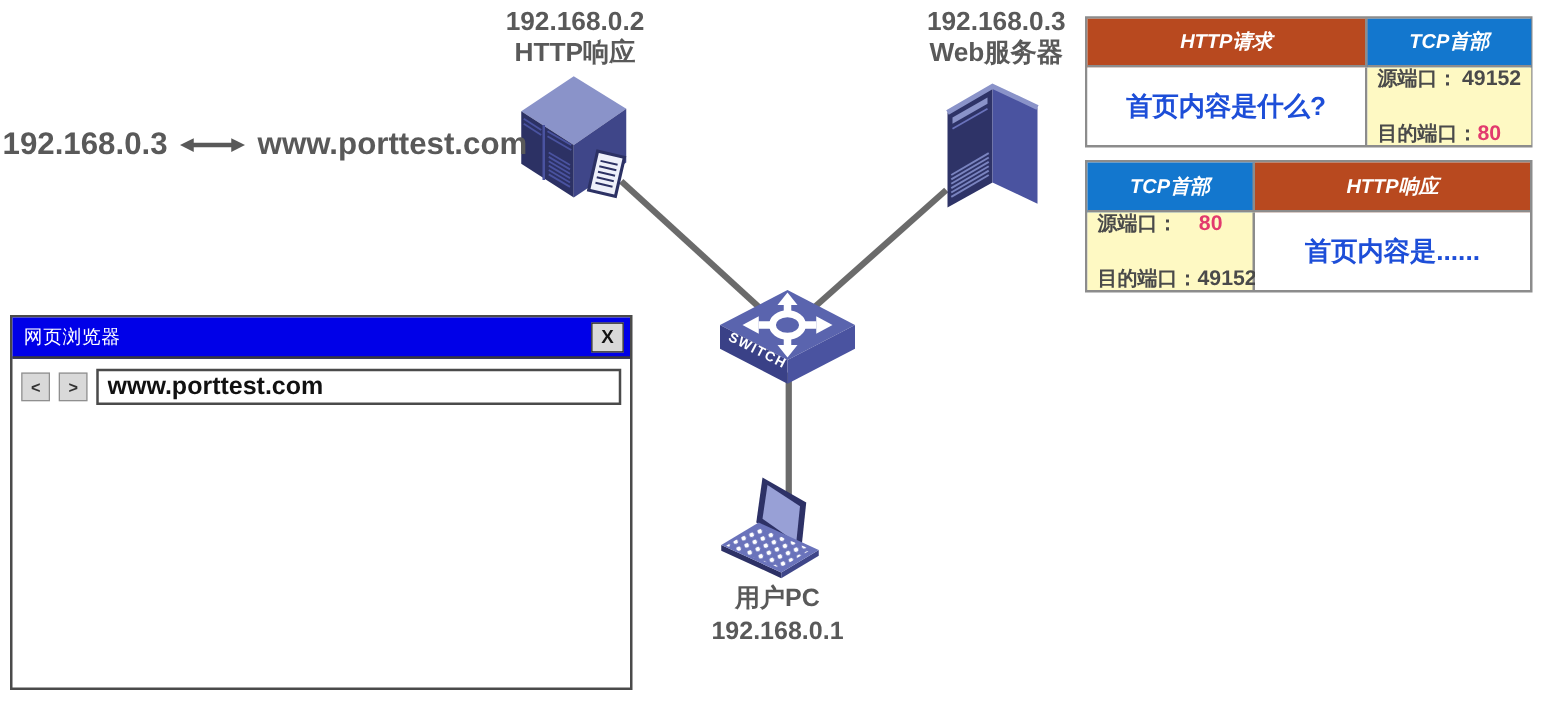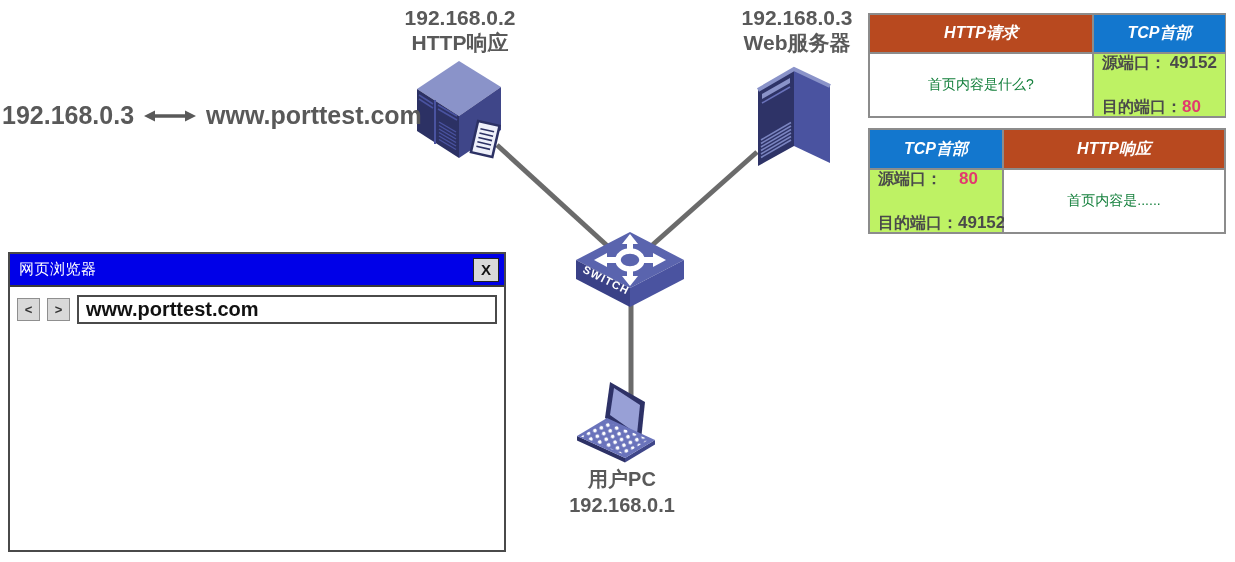--- a/index.html
+++ b/index.html
@@ -66,24 +66,24 @@
   .pkt-response { left:868px; top:128px; width:358px; grid-template-columns:134px 1fr; grid-template-rows:40px 62px; }
   .hdr {
     color:#ffffff; font-weight:bold; font-size:16px; display:flex; align-items:center;
     justify-content:center; border-bottom:2px solid #8C8C8C;font-style:italic;
   }
   .hdr-orange { background:var(--http-orange,#B8491F); }
   .hdr-blue   { background:var(--tcp-blue,#1377CE); }
   .col1 { border-right:2px solid #8C8C8C; }
   .payload {
     display:flex; align-items:center; justify-content:center;
-    font-weight:normal; font-size:14px; color:#15803d; background:#fff;
+    font-weight:bold; font-size:21px; color:#1d4ed8; background:#fff;
   }
   .ports {
-    background:#bef264; padding:5px 8px; display:flex; flex-direction:column;
+    background:#fef9c3; padding:5px 8px; display:flex; flex-direction:column;
     justify-content:center; gap:23px;
   }
   .port-row { display:flex; align-items:baseline; font-weight:bold; font-size:16px; color:#4A4A4A; white-space:nowrap; }
   .port-row .val { margin-left:auto; font-size:17px; }
   .val.hl { color:var(--port-highlight,#E23A6E); }
   .val.pad-r { padding-right:16px; }
 </style>
 </head>
 <body>
 

